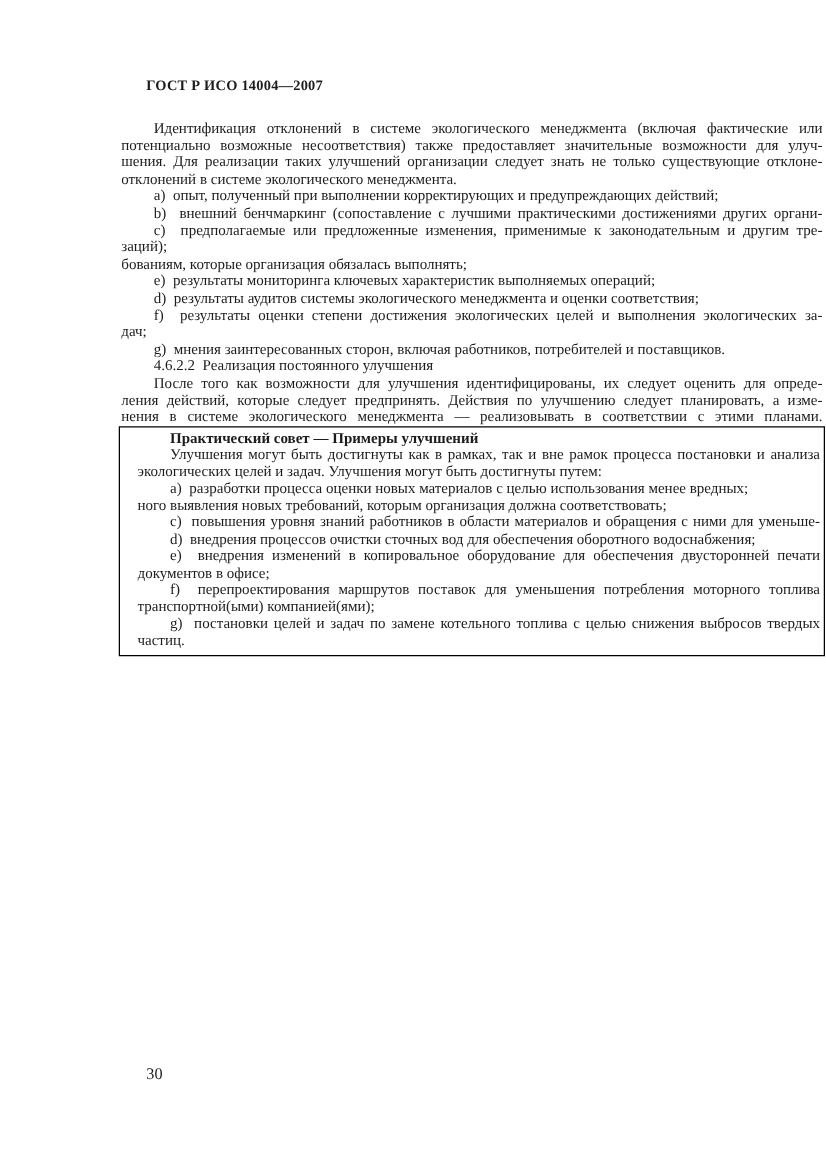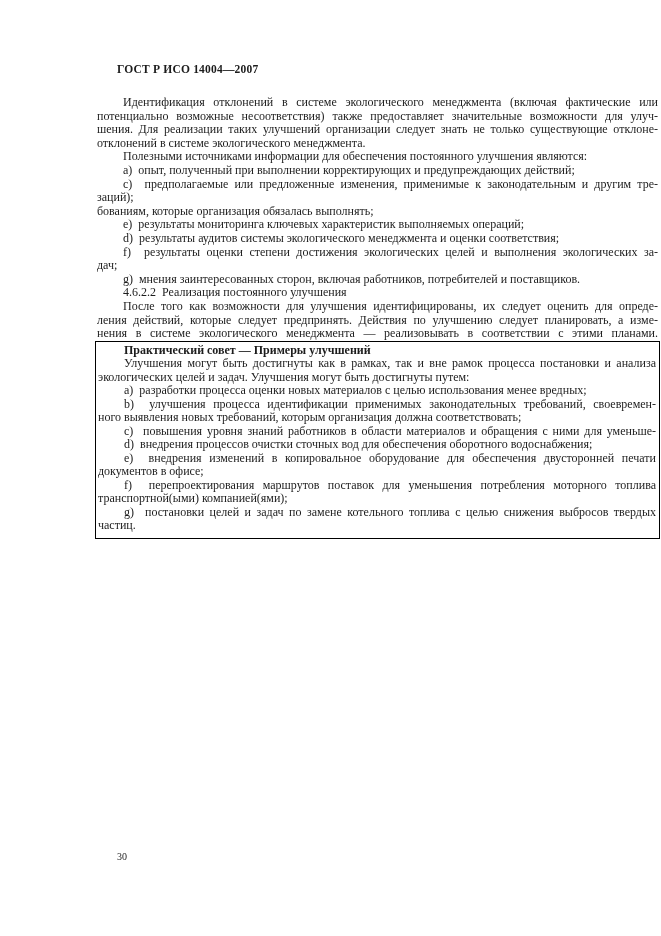--- a/index.html
+++ b/index.html
@@ -21,63 +21,62 @@
     position:absolute; left:57px; top:96px; width:561px;
     font-size:12px;
   }
   .tl { height:13.6px; line-height:13.6px; overflow:hidden; }
   .tl.j { text-align:justify; text-align-last:justify; }
   .tl.ind { text-indent:26px; }
   .tl.b { font-weight:bold; }
   .advice-box {
     border:1px solid var(--border,#000000);
     margin:0 -2px;
-    padding:2px 3px 5px 2px;
+    padding:2px 3px 5px 14px;
   }
   .advice-box .tl { height:13.5px; line-height:13.5px; }
   .page-number {
     position:absolute; left:77px; top:851px;
-    font-size:10px;
+    font-size:13px;
   }
 </style>
 </head>
 <body>
 
 <div class="page">
   <div class="running-header">ГОСТ Р ИСО 14004—2007</div>
 
   <div class="main-text">
     <div>
         <div class="tl j ind">Идентификация отклонений в системе экологического менеджмента (включая фактические или</div>
         <div class="tl j">потенциально возможные несоответствия) также предоставляет значительные возможности для улуч-</div>
         <div class="tl j">шения. Для реализации таких улучшений организации следует знать не только существующие отклоне-</div>
         <div class="tl">отклонений в системе экологического менеджмента.</div>
-        <div class="tl ind">Полезными источниками информации для обеспечения постоянного улучшения являются:</div>
         <div class="tl ind">a)&nbsp; опыт, полученный при выполнении корректирующих и предупреждающих действий;</div>
+        <div class="tl j ind">b)&nbsp; внешний бенчмаркинг (сопоставление с лучшими практическими достижениями других органи-</div>
         <div class="tl j ind">c)&nbsp; предполагаемые или предложенные изменения, применимые к законодательным и другим тре-</div>
         <div class="tl">заций);</div>
         <div class="tl">бованиям, которые организация обязалась выполнять;</div>
         <div class="tl ind">e)&nbsp; результаты мониторинга ключевых характеристик выполняемых операций;</div>
         <div class="tl ind">d)&nbsp; результаты аудитов системы экологического менеджмента и оценки соответствия;</div>
         <div class="tl j ind">f)&nbsp; результаты оценки степени достижения экологических целей и выполнения экологических за-</div>
         <div class="tl">дач;</div>
         <div class="tl ind">g)&nbsp; мнения заинтересованных сторон, включая работников, потребителей и поставщиков.</div>
         <div class="tl ind">4.6.2.2&nbsp; Реализация постоянного улучшения</div>
         <div class="tl j ind">После того как возможности для улучшения идентифицированы, их следует оценить для опреде-</div>
         <div class="tl j">ления действий, которые следует предпринять. Действия по улучшению следует планировать, а изме-</div>
         <div class="tl j">нения в системе экологического менеджмента — реализовывать в соответствии с этими планами.</div>
       </div>
 
     <div class="advice-box">
       <div>
           <div class="tl ind b">Практический совет — Примеры улучшений</div>
           <div class="tl j ind">Улучшения могут быть достигнуты как в рамках, так и вне рамок процесса постановки и анализа</div>
           <div class="tl">экологических целей и задач. Улучшения могут быть достигнуты путем:</div>
           <div class="tl ind">a)&nbsp; разработки процесса оценки новых материалов с целью использования менее вредных;</div>
-          <div class="tl j ind">b)&nbsp; улучшения процесса идентификации применимых законодательных требований, своевремен-</div>
           <div class="tl">ного выявления новых требований, которым организация должна соответствовать;</div>
           <div class="tl j ind">c)&nbsp; повышения уровня знаний работников в области материалов и обращения с ними для уменьше-</div>
           <div class="tl ind">d)&nbsp; внедрения процессов очистки сточных вод для обеспечения оборотного водоснабжения;</div>
           <div class="tl j ind">e)&nbsp; внедрения изменений в копировальное оборудование для обеспечения двусторонней печати</div>
           <div class="tl">документов в офисе;</div>
           <div class="tl j ind">f)&nbsp; перепроектирования маршрутов поставок для уменьшения потребления моторного топлива</div>
           <div class="tl">транспортной(ыми) компанией(ями);</div>
           <div class="tl j ind">g)&nbsp; постановки целей и задач по замене котельного топлива с целью снижения выбросов твердых</div>
           <div class="tl">частиц.</div>
         </div>

